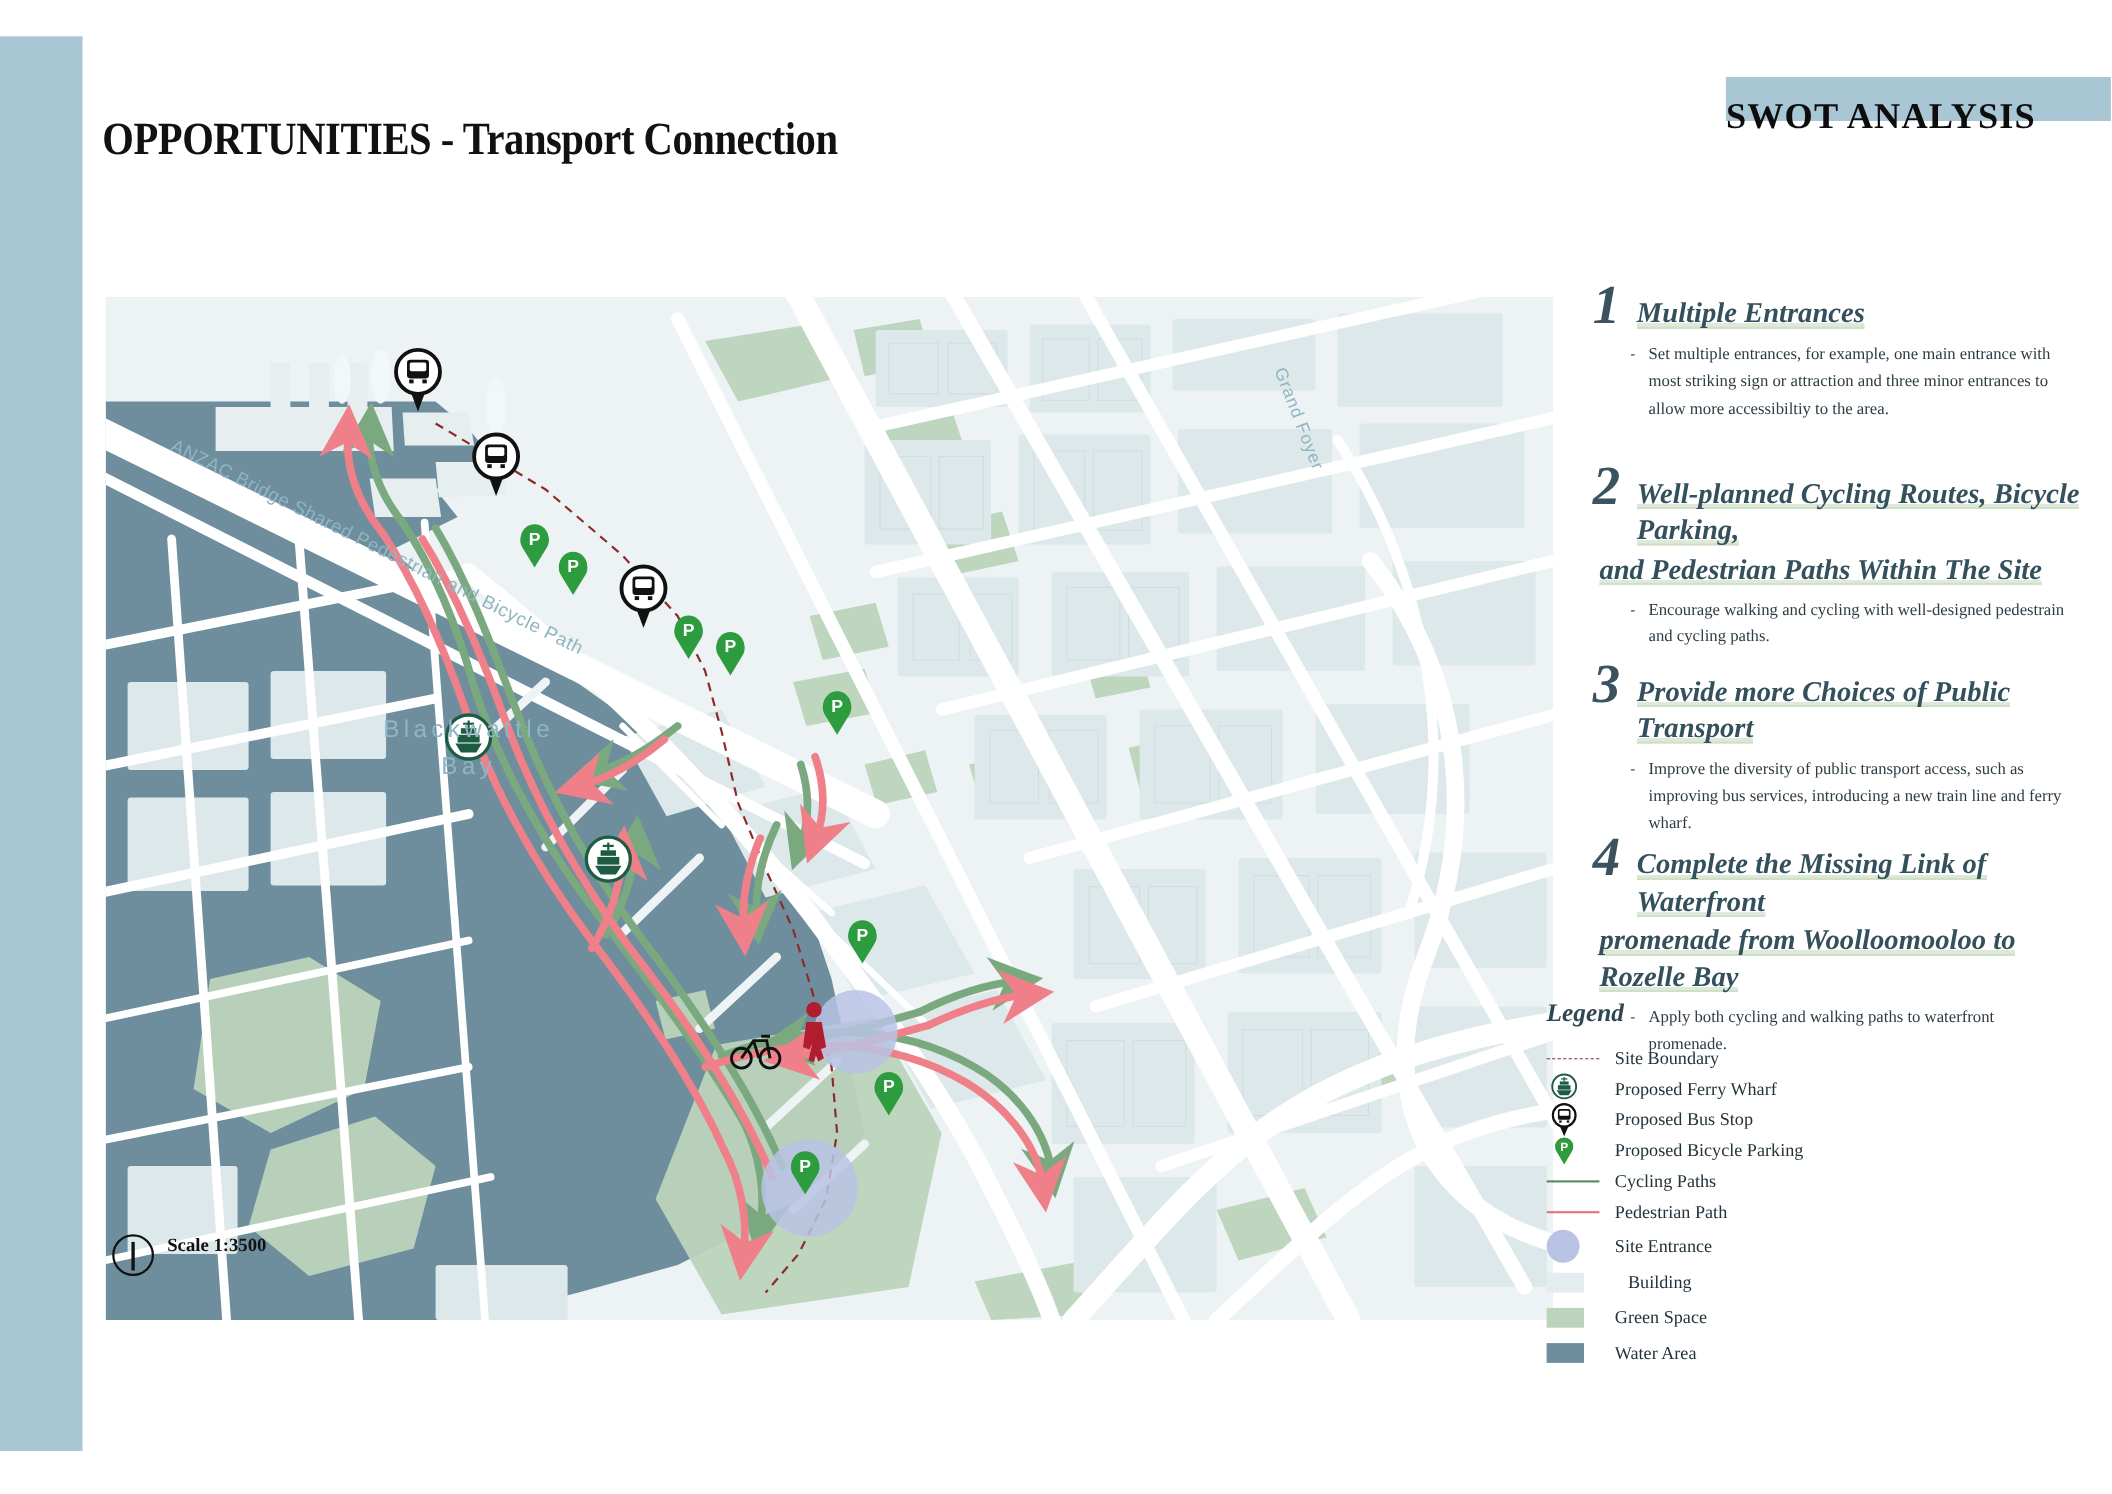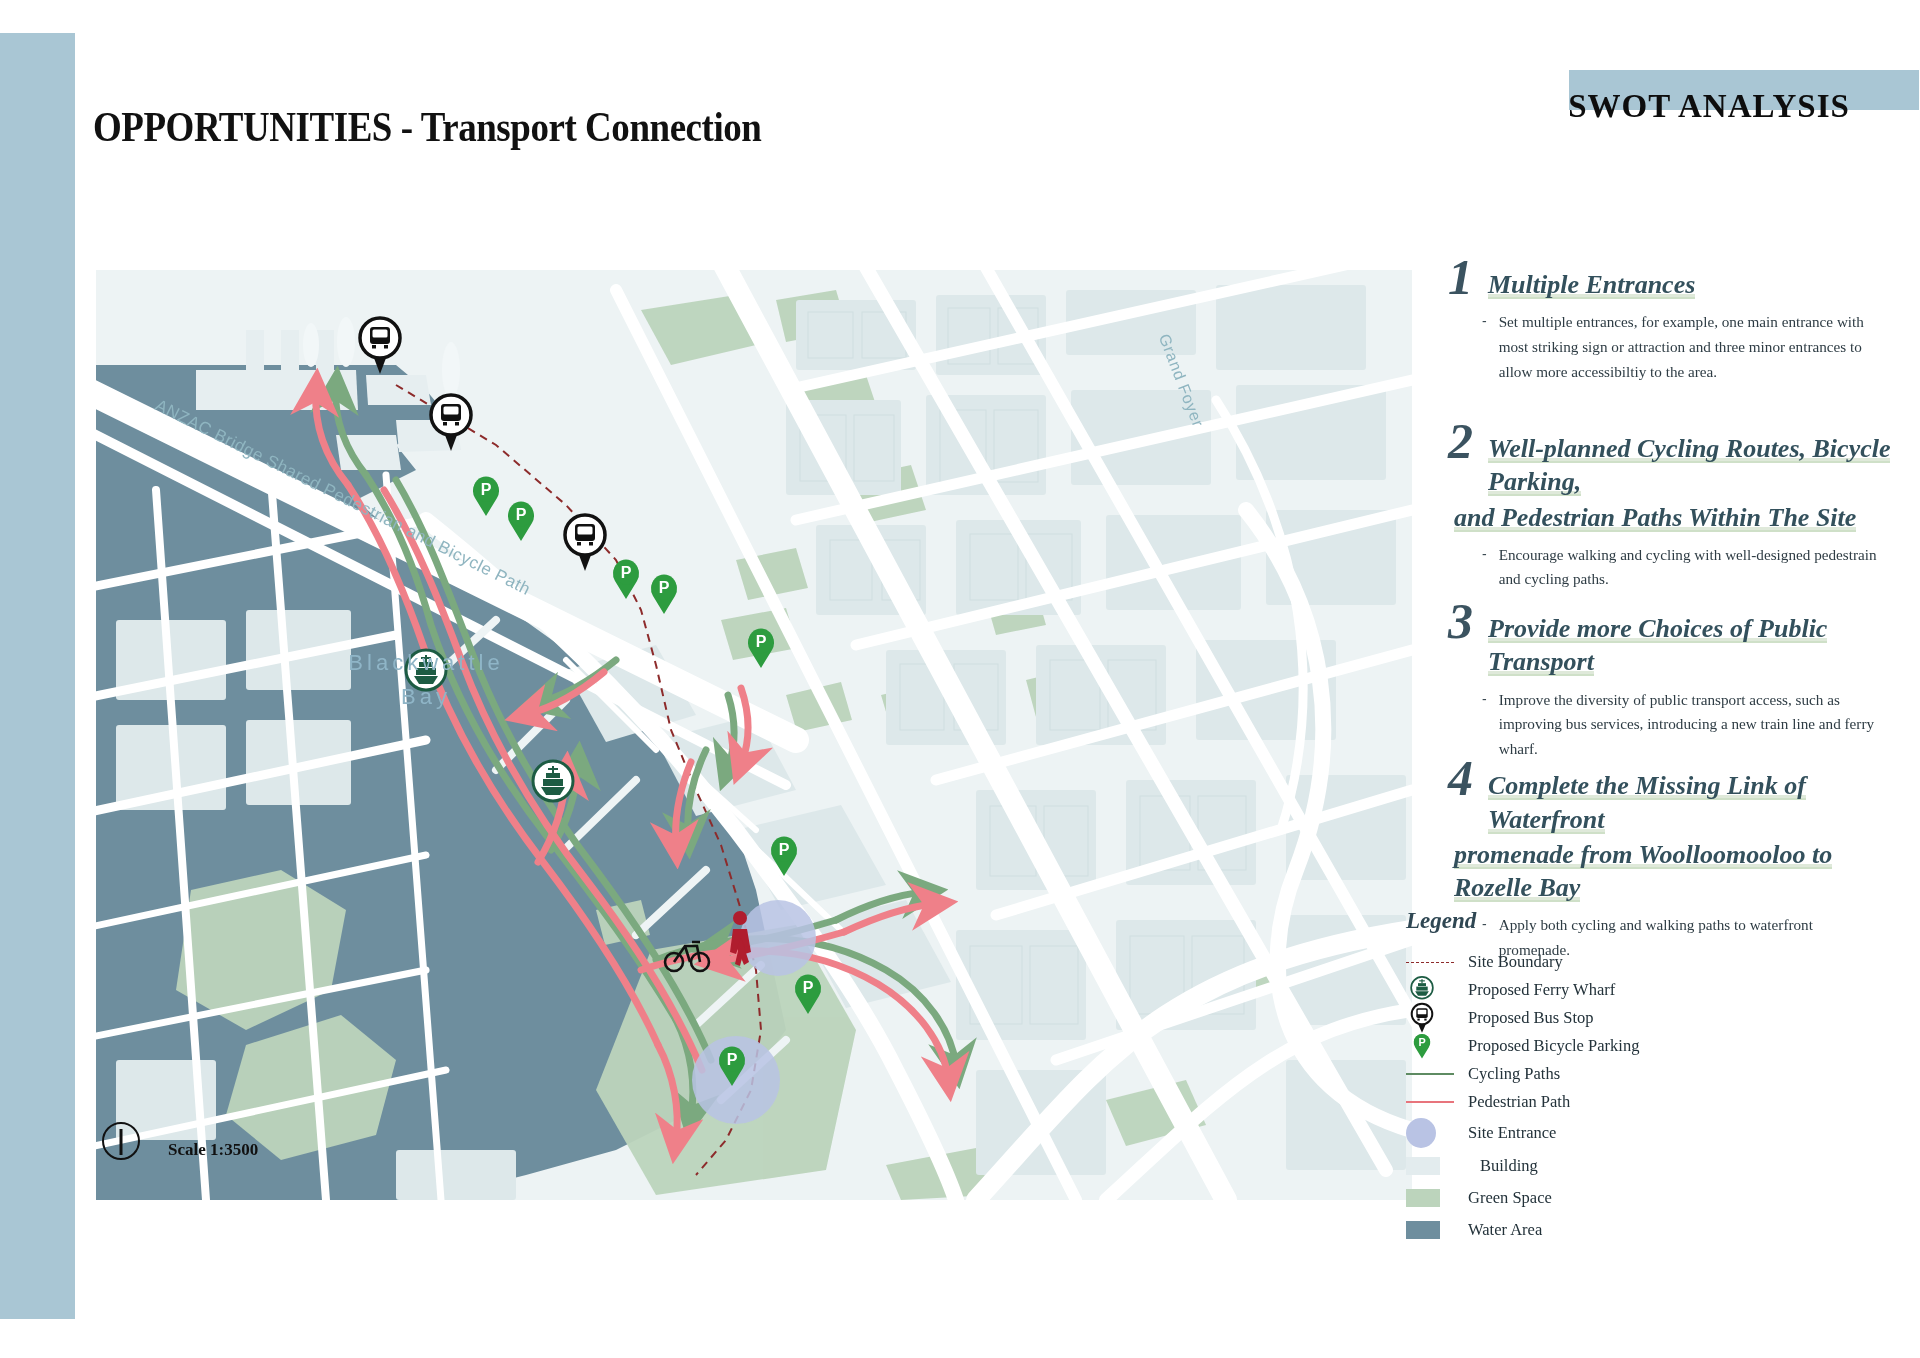--- a/index.html
+++ b/index.html
@@ -21,38 +21,37 @@
     font-family:"Liberation Serif", serif;
     font-weight:bold;font-size:42px;letter-spacing:-0.5px;
     color:#111111;white-space:nowrap;
     transform:scaleX(0.88);transform-origin:left center;
   }
   .swot-band{
     position:absolute;left:1569px;top:70px;width:350px;height:40px;
     background:#a9c6d4;
   }
   .swot-title{
-    position:absolute;left:1534px;top:88px;width:350px;
-    text-align:center;
+    position:absolute;left:1569px;top:88px;width:350px;
     font-family:"Liberation Serif", serif;
     font-weight:bold;font-style:normal;font-size:33px;
     letter-spacing:1px;color:#0d0d0d;
   }
 
   
   .map{
     position:absolute;left:96px;top:270px;width:1316px;height:930px;
     background:#eef3f4;overflow:hidden;
   }
   .map svg{display:block;width:100%;height:100%;}
 
   
   .scale-box{
     position:absolute;left:102px;top:1122px;
-    display:flex;align-items:flex-end;gap:28px;
+    display:flex;align-items:flex-start;gap:12px;
   }
   .north{
     width:38px;height:38px;border:2.5px solid #111;border-radius:50%;
     position:relative;background:transparent;
   }
   .north:after{
     content:"";position:absolute;left:50%;top:5px;width:3px;height:26px;
     background:#111;transform:translateX(-50%);
   }
   .scale-text{

